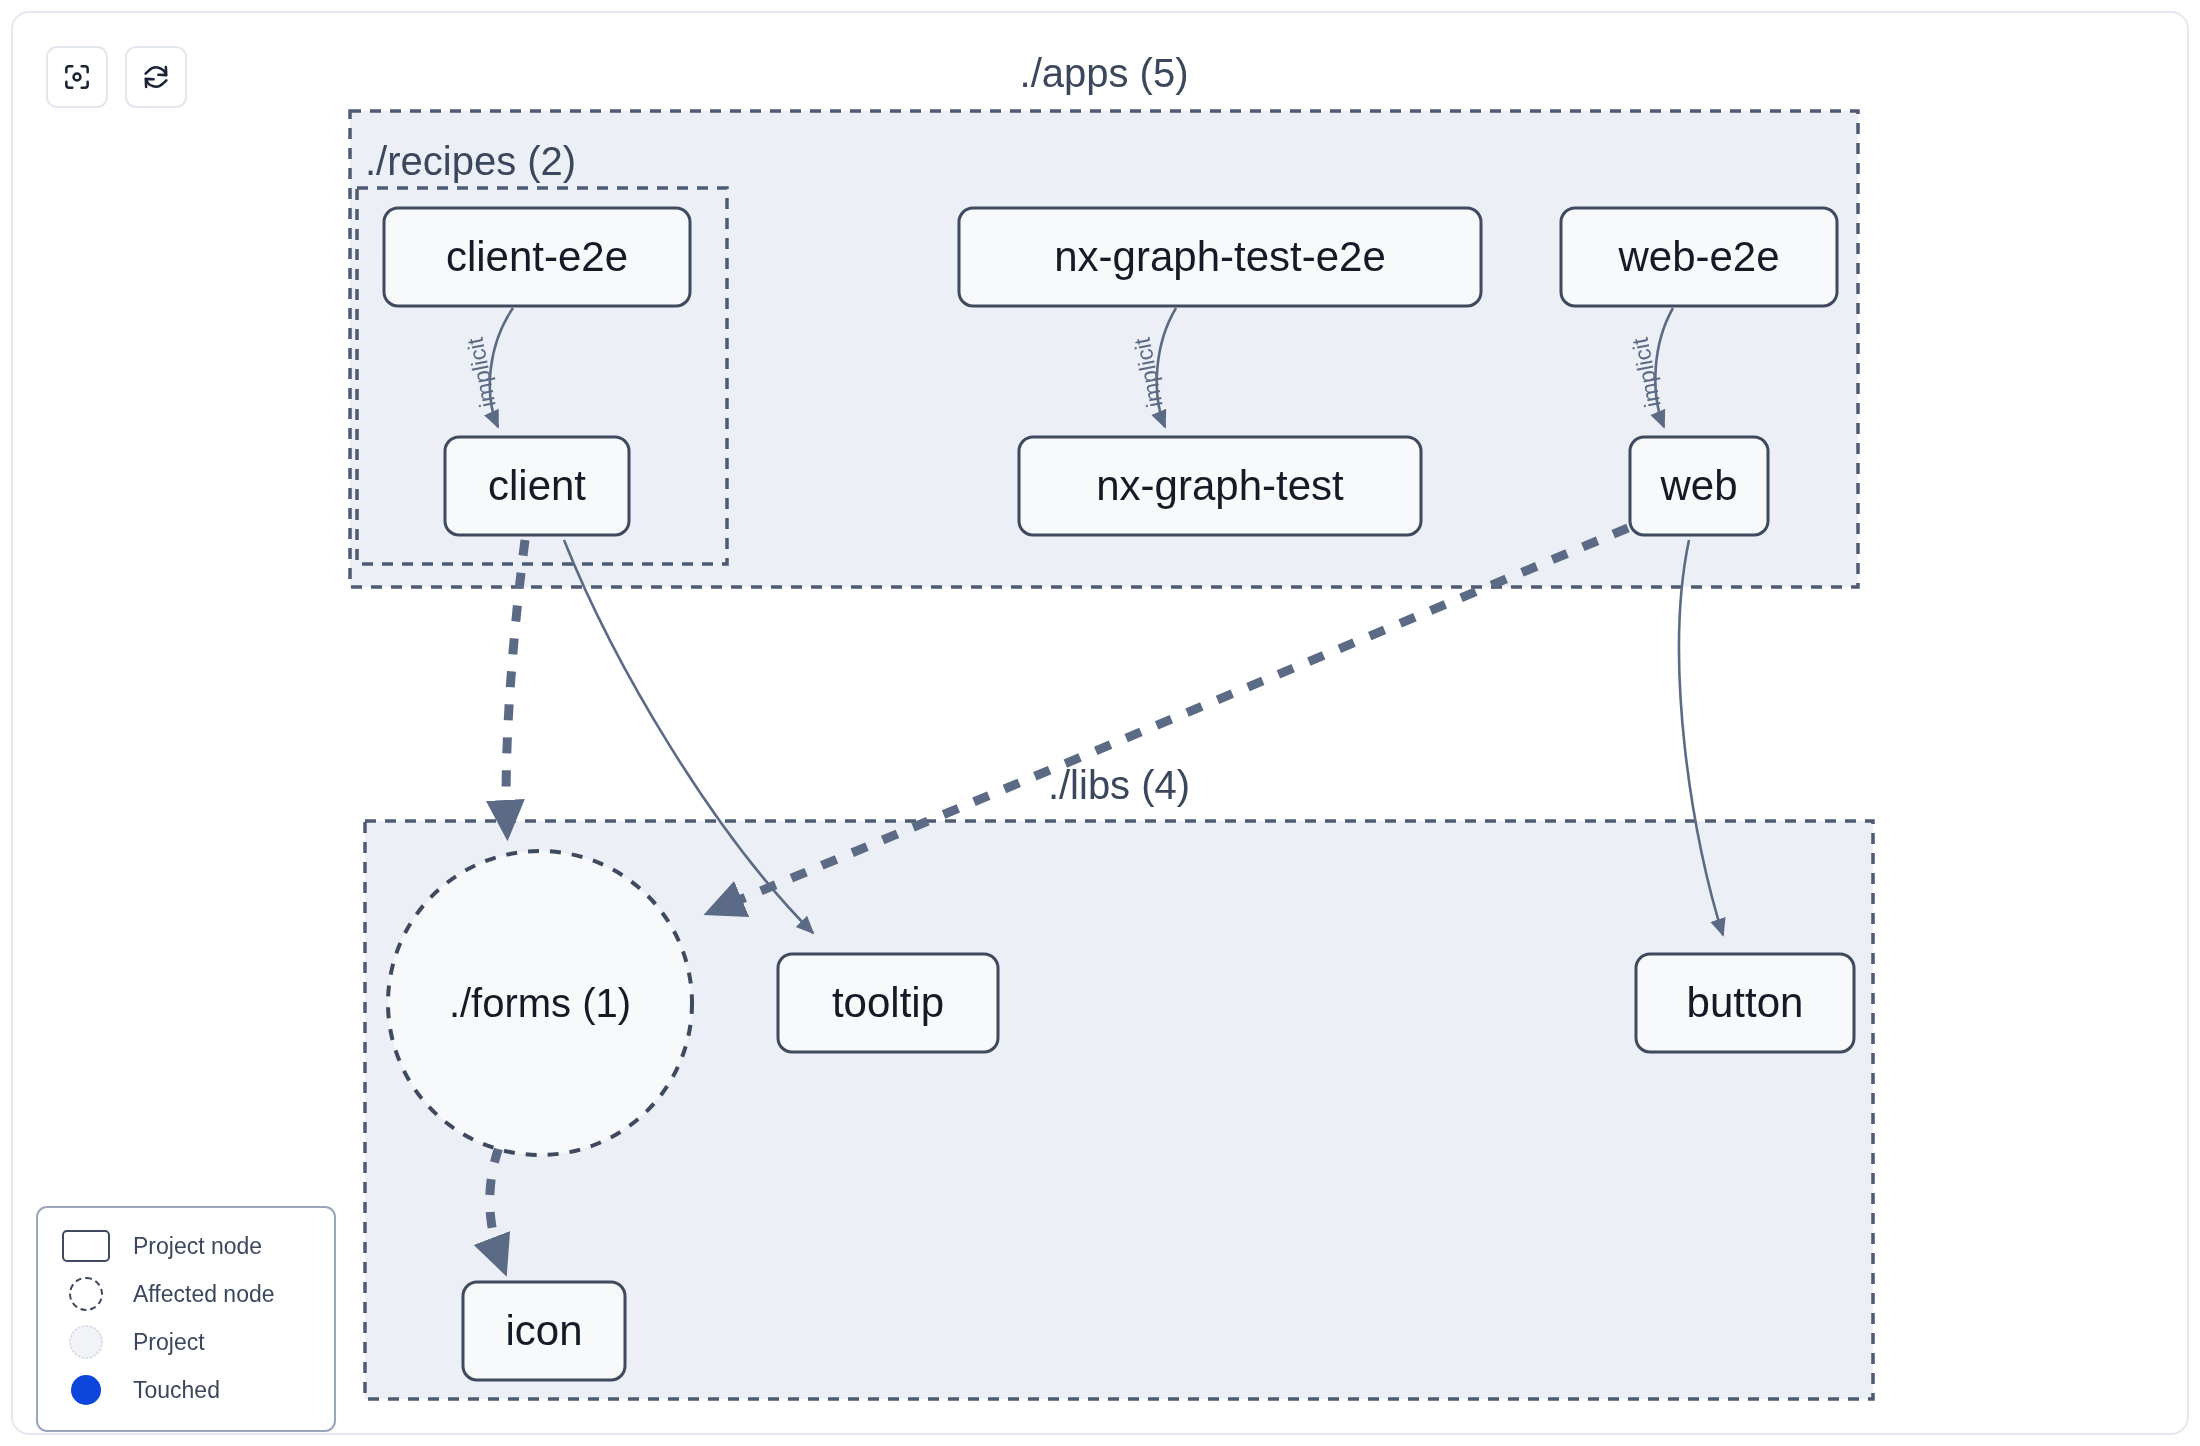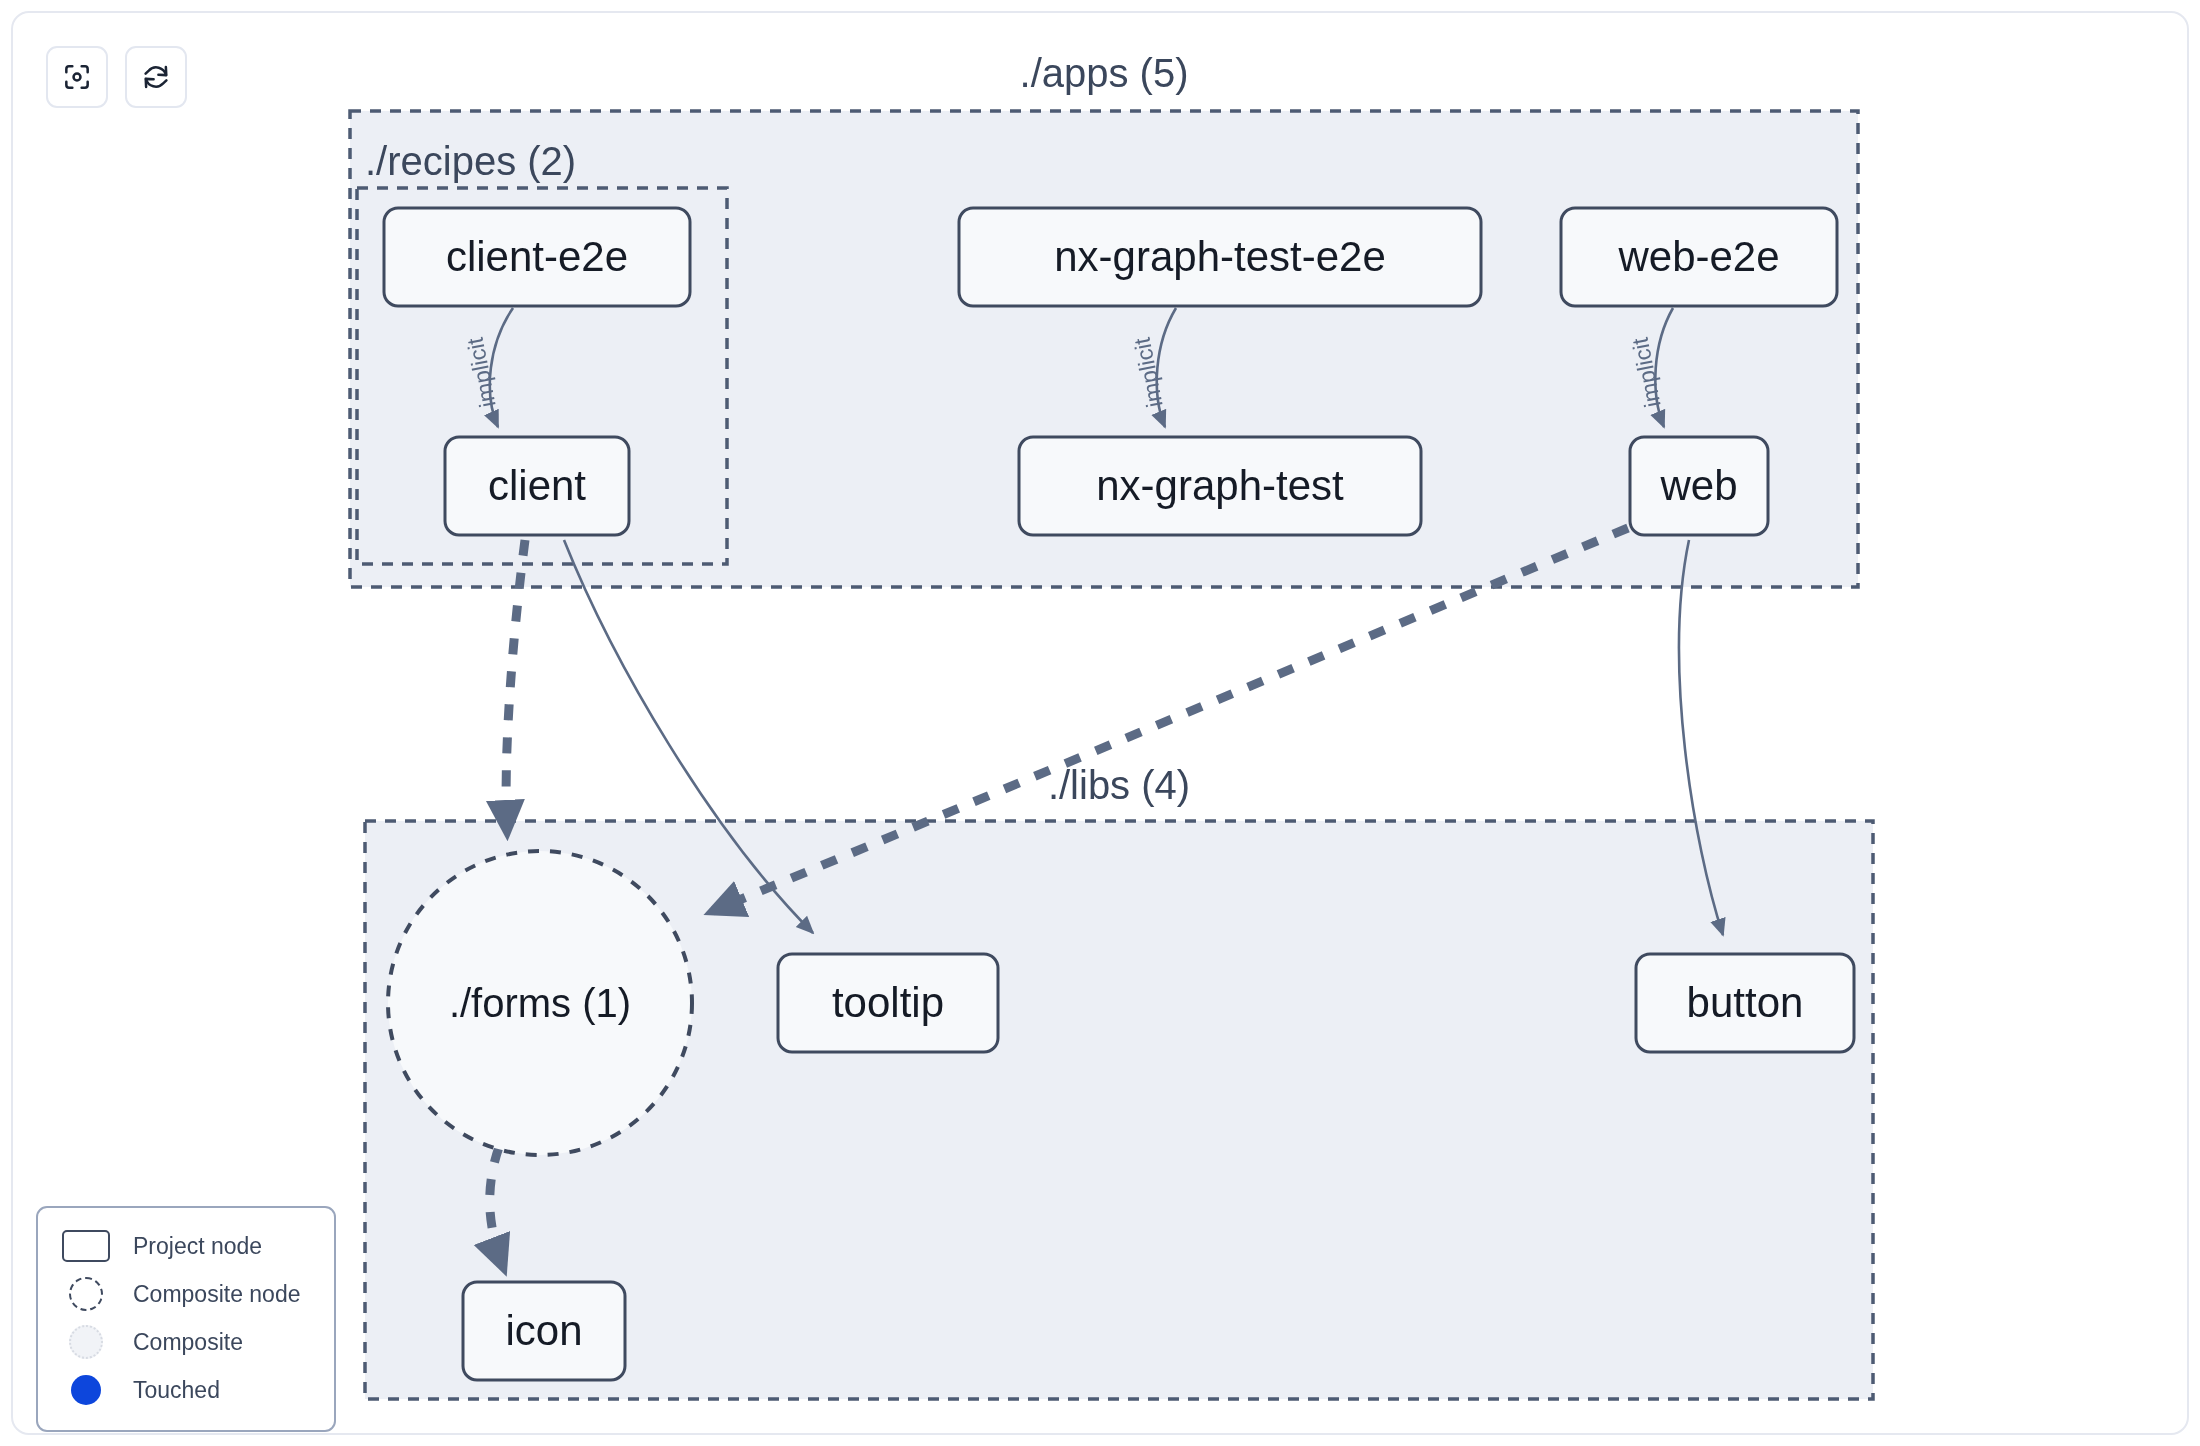--- a/index.html
+++ b/index.html
@@ -258,27 +258,27 @@
       <div class="legend-row">
         <span class="legend-swatch">
           <span class="sw-project"></span>
         </span>
         <span class="legend-label">Project node</span>
       </div>
       <div class="legend-row">
         <span class="legend-swatch">
           <span class="sw-composite"></span>
         </span>
-        <span class="legend-label">Composite node</span>
+        <span class="legend-label">Affected node</span>
       </div>
       <div class="legend-row">
         <span class="legend-swatch">
           <span class="sw-affected"></span>
         </span>
-        <span class="legend-label">Composite</span>
+        <span class="legend-label">Project</span>
       </div>
       <div class="legend-row">
         <span class="legend-swatch">
           <span class="sw-touched"></span>
         </span>
         <span class="legend-label">Touched</span>
       </div>
     </div>
 
   </div>

